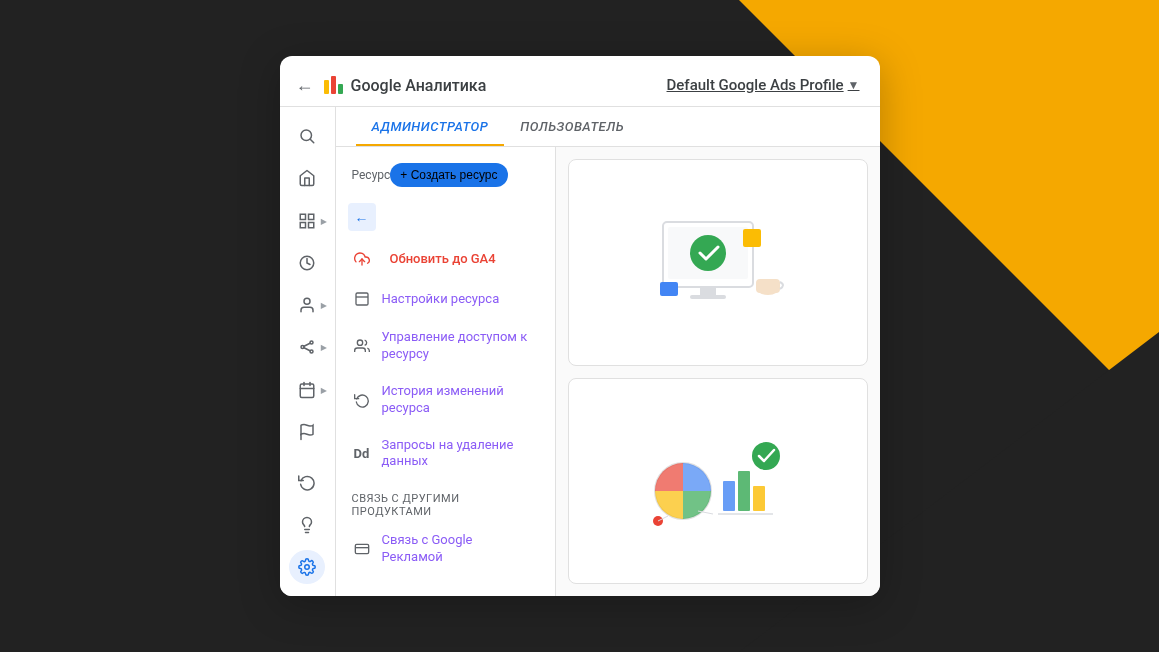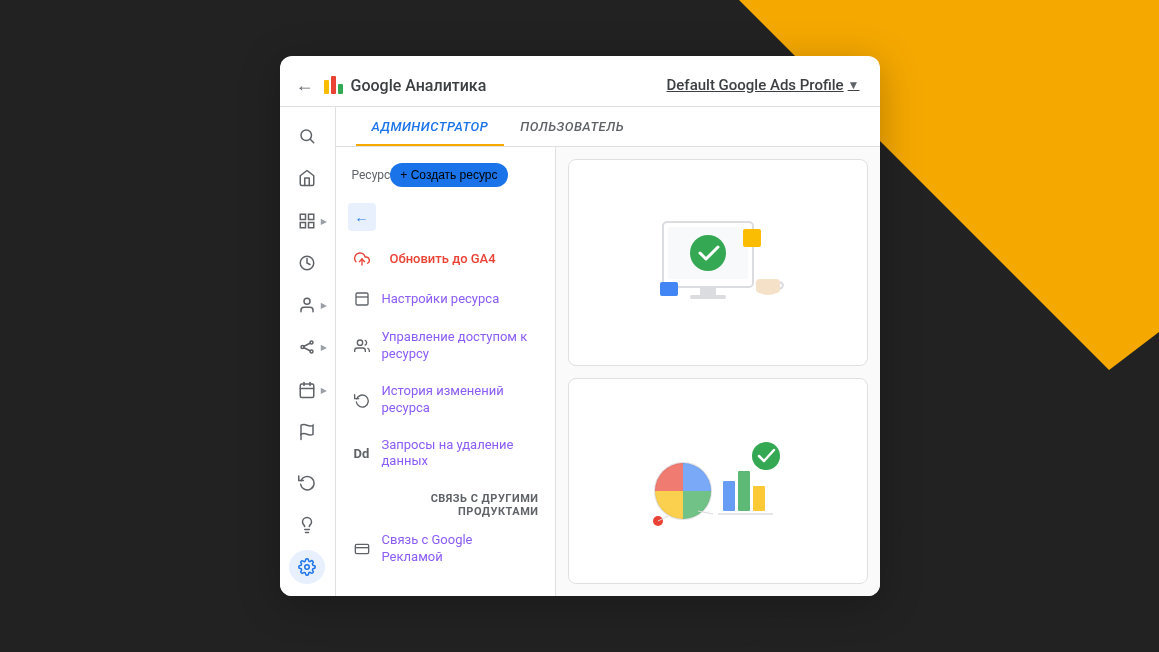--- a/index.html
+++ b/index.html
@@ -254,24 +254,23 @@
     }
     .menu-item-text {
       font-size: 13px;
       color: #8b5cf6;
       line-height: 1.3;
     }
 
     .menu-section-label {
       padding: 12px 16px 4px;
       font-size: 11px;
-      font-weight: 700;
+      font-weight: 400;
       color: #5f6368;
       letter-spacing: 0.5px;
-      text-align: right;
     }
 
     
     .illustration-panel {
       flex: 1;
       display: flex;
       flex-direction: column;
       padding: 12px;
       gap: 12px;
       overflow: hidden;

